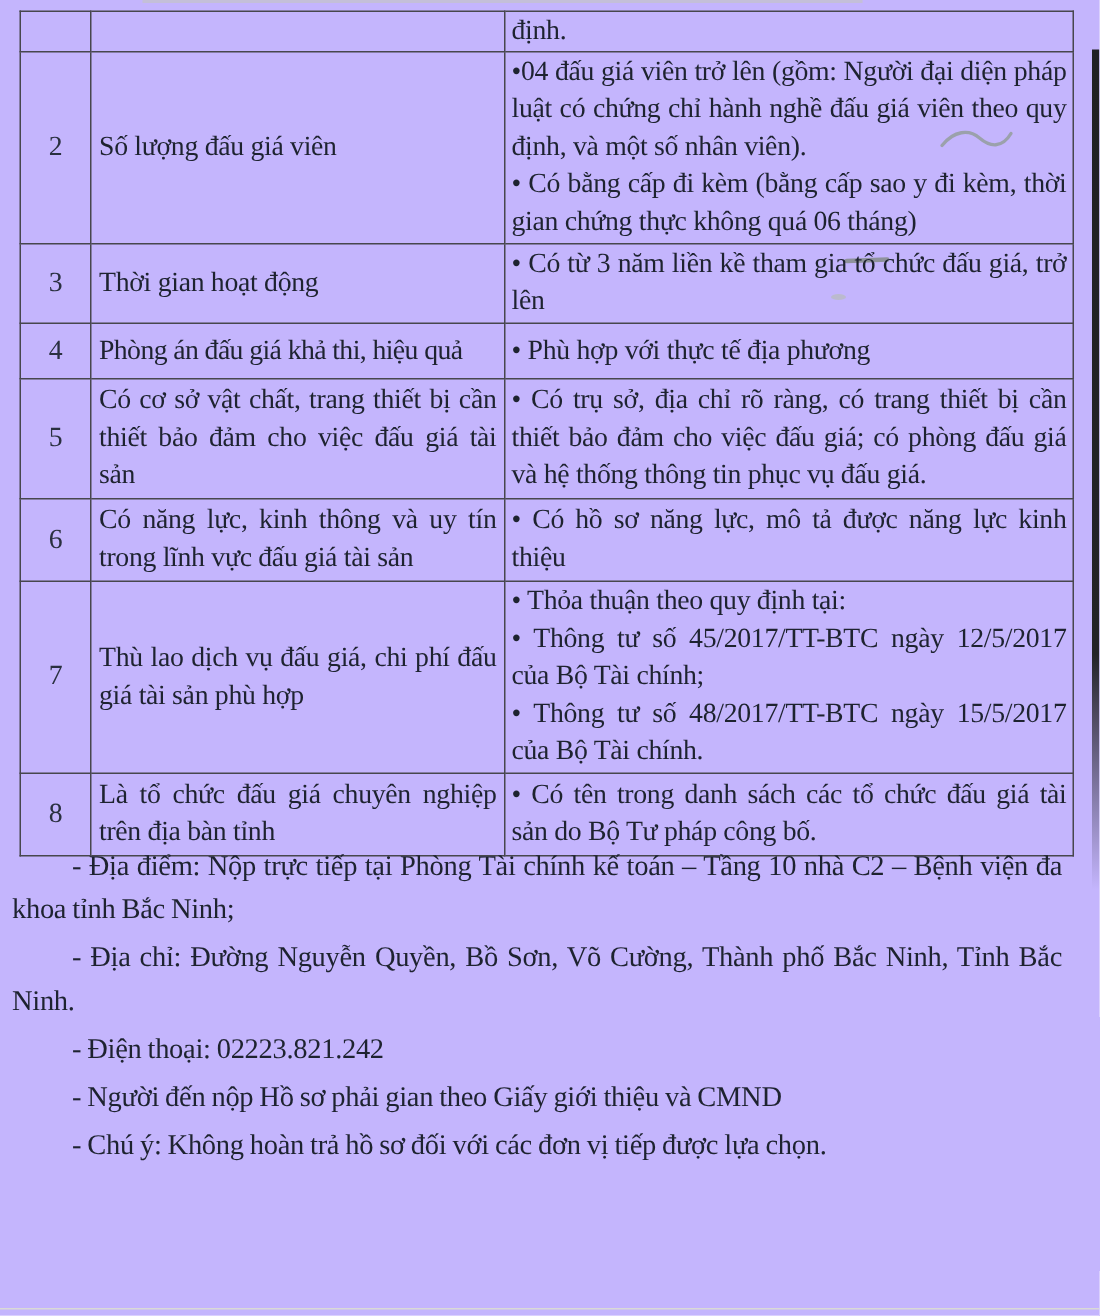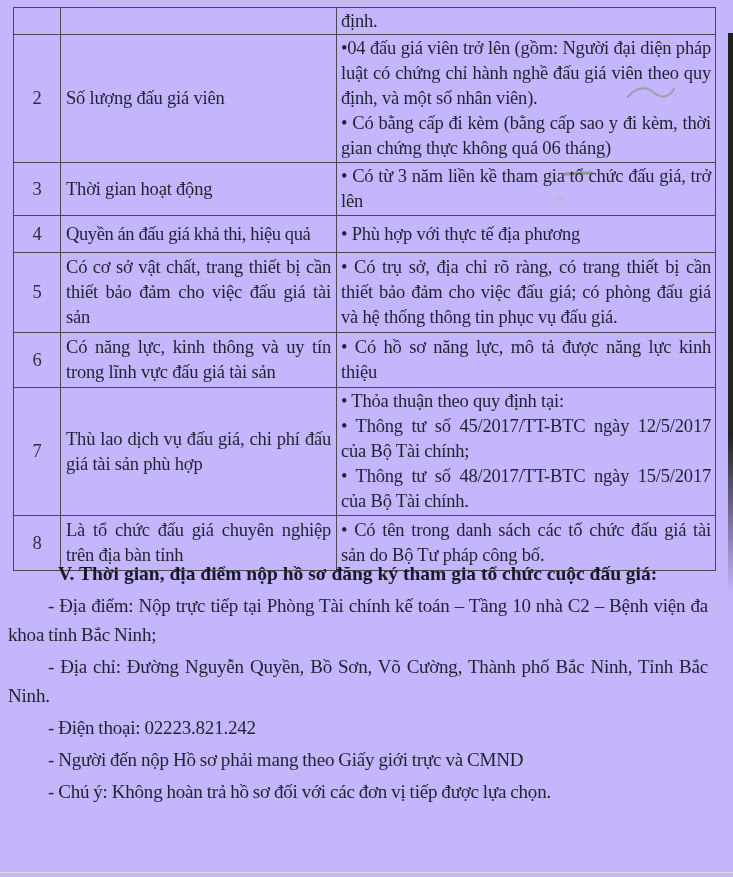--- a/index.html
+++ b/index.html
@@ -96,21 +96,21 @@
       <tr style="height:52px;">
         <td class="c1">3</td>
         <td class="c2">Thời gian hoạt động</td>
         <td class="c3">
           <div class="req">• Có từ 3 năm liền kề tham gia tổ chức đấu giá, trở lên</div>
         </td>
       </tr>
 
       <tr style="height:37px;">
         <td class="c1">4</td>
-        <td class="c2" style="text-align:left;white-space:nowrap;letter-spacing:-0.4px;">Quyền án đấu giá khả thi, hiệu quả</td>
+        <td class="c2" style="text-align:left;white-space:nowrap;letter-spacing:-0.4px;">Phòng án đấu giá khả thi, hiệu quả</td>
         <td class="c3">
           <div class="req">• Phù hợp với thực tế địa phương</div>
         </td>
       </tr>
 
       <tr style="height:76px;">
         <td class="c1">5</td>
         <td class="c2">Có cơ sở vật chất, trang thiết bị cần thiết bảo đảm cho việc đấu giá tài sản</td>
         <td class="c3">
           <div class="req">• Có trụ sở, địa chỉ rõ ràng, có trang thiết bị cần thiết bảo đảm cho việc đấu giá; có phòng đấu giá và hệ thống thông tin phục vụ đấu giá.</div>
@@ -139,21 +139,20 @@
         <td class="c1">8</td>
         <td class="c2">Là tổ chức đấu giá chuyên nghiệp trên địa bàn tỉnh</td>
         <td class="c3">
           <div class="req">• Có tên trong danh sách các tổ chức đấu giá tài sản do Bộ Tư pháp công bố.</div>
         </td>
       </tr>
     </tbody>
   </table>
 
   <div class="section">
-    <p class="sec-heading">V. Thời gian, địa điểm nộp hồ sơ đăng ký tham gia tổ chức cuộc đấu giá:</p>
     <p class="para">- Địa điểm: Nộp trực tiếp tại Phòng Tài chính kế toán – Tầng 10 nhà C2 – Bệnh viện đa khoa tỉnh Bắc Ninh;</p>
     <p class="para">- Địa chỉ: Đường Nguyễn Quyền, Bồ Sơn, Võ Cường, Thành phố Bắc Ninh, Tỉnh Bắc Ninh.</p>
     <p class="para">- Điện thoại:  02223.821.242</p>
-    <p class="para">- Người đến nộp Hồ sơ phải mang theo Giấy giới trực và CMND</p>
+    <p class="para">- Người đến nộp Hồ sơ phải gian theo Giấy giới thiệu và CMND</p>
     <p class="para">- Chú ý: Không hoàn trả hồ sơ đối với các đơn vị tiếp được lựa chọn.</p>
   </div>
 
 </div>
 
 </body></html>

